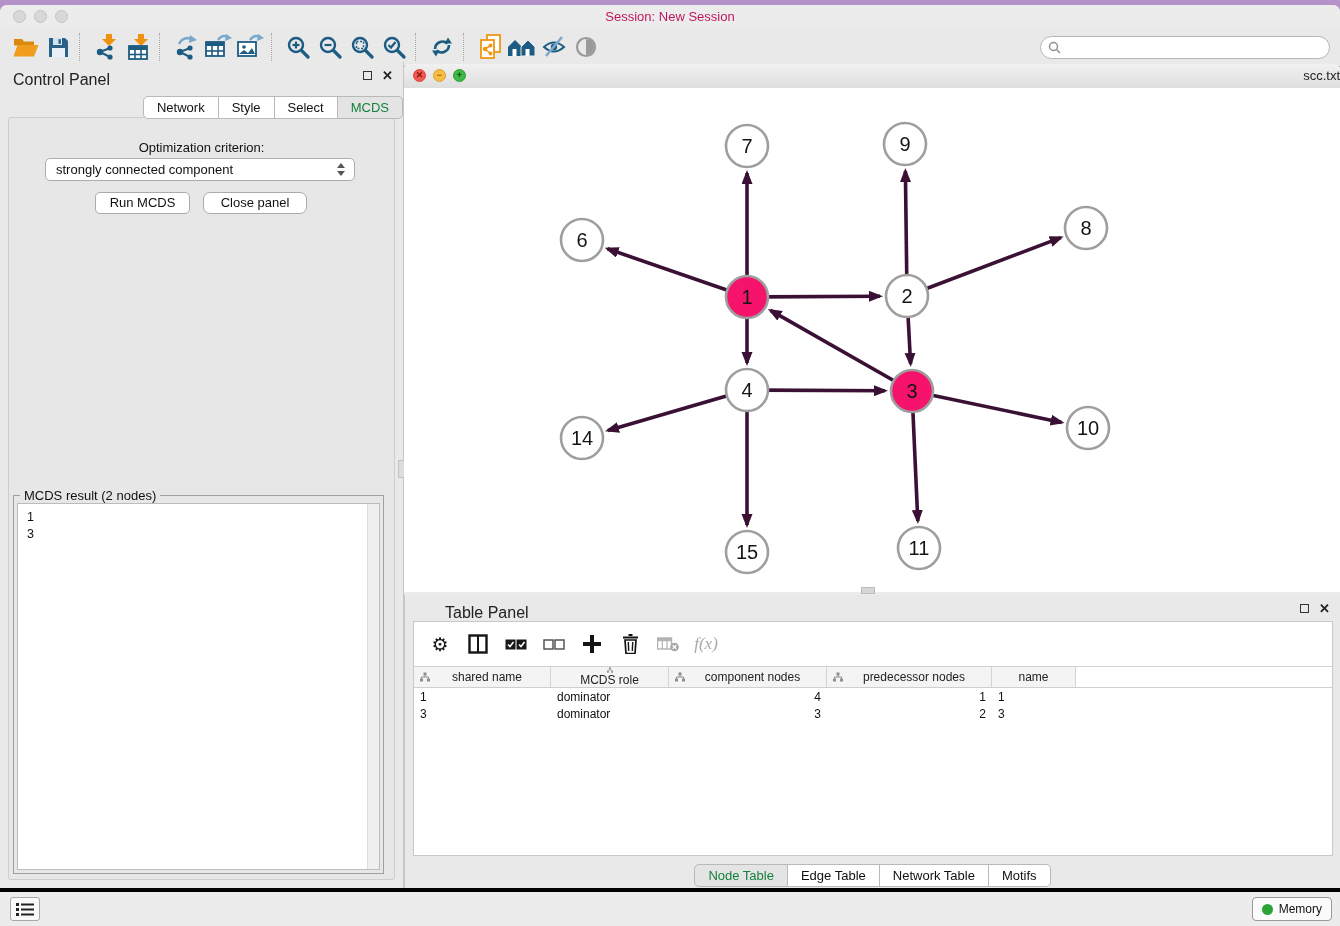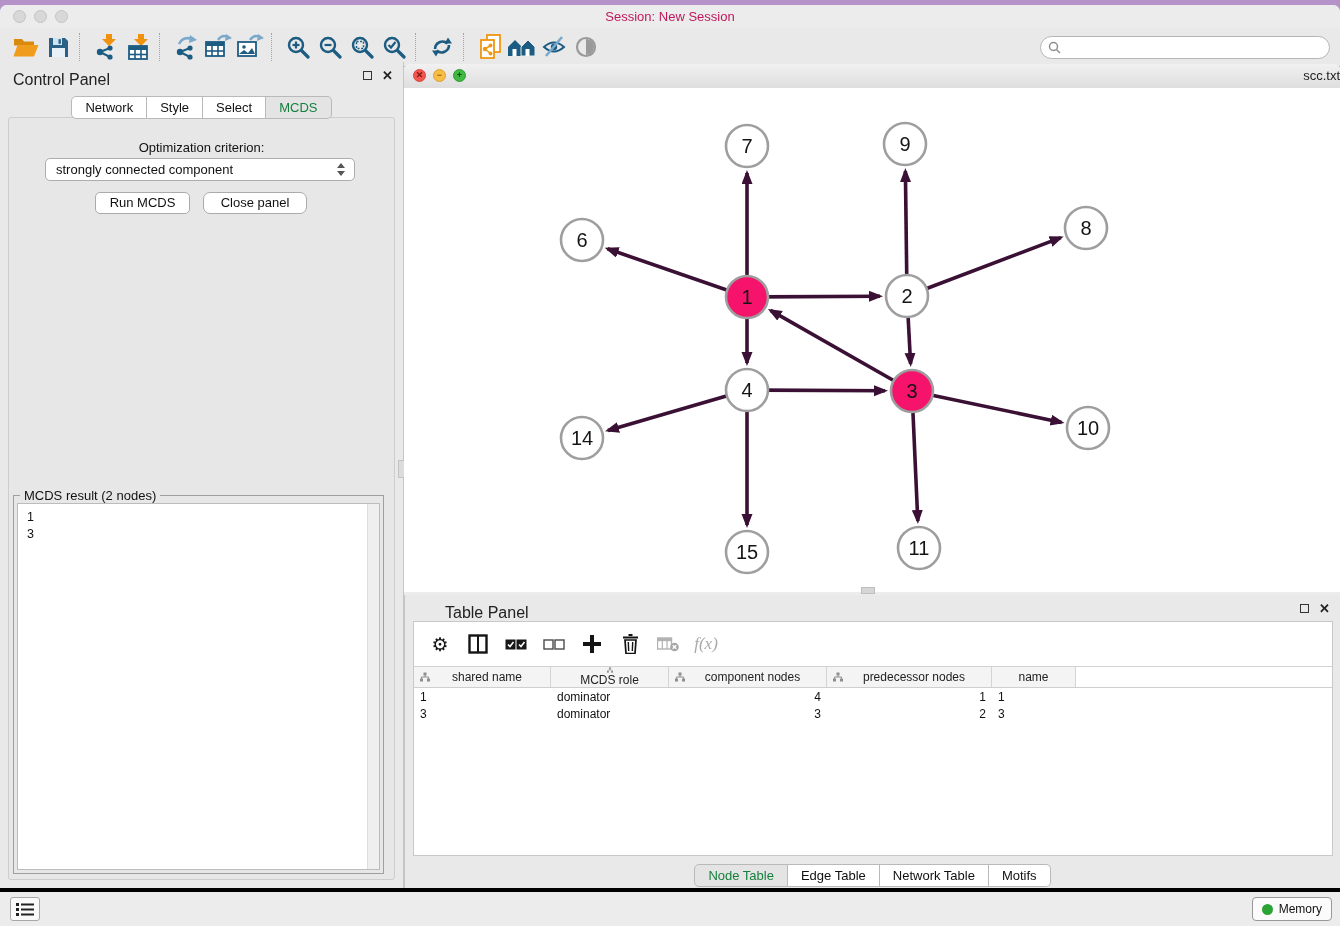--- a/index.html
+++ b/index.html
@@ -30,21 +30,21 @@
   .panel-title{position:absolute;left:13px;top:9px;font-size:16px;color:#222;}
   .panel-btns{position:absolute;right:10px;top:8px;display:flex;gap:10px;align-items:center;}
   .pbx-sq{width:9px;height:9px;border:1.5px solid #333;box-sizing:border-box;}
   .pbx-x{font-size:13px;font-weight:bold;color:#222;line-height:11px;}
   .seg{display:flex;}
   .seg .tab{padding:0 13px;height:21px;line-height:21px;font-size:13px;text-align:center;
             background:#fff;border:1px solid #b9b9b9;border-left:none;color:#111;}
   .seg .tab:first-child{border-left:1px solid #b9b9b9;border-radius:5px 0 0 5px;}
   .seg .tab:last-child{border-radius:0 5px 5px 0;}
   .seg .tab.active{background:#e4e4e4;color:#15803d;}
-  .cp-tabs{position:absolute;top:34px;left:0;right:0;display:flex;justify-content:center;z-index:2;}
+  .cp-tabs{position:absolute;top:34px;left:0;right:0;display:flex;justify-content:flex-end;z-index:2;}
   .cp-inner{position:absolute;left:8px;right:8px;top:55px;bottom:12px;background:#e7e7e7;
             border:1px solid #cdcdcd;border-radius:3px;}
   .opt-label{position:absolute;top:22px;left:0;right:0;text-align:center;font-size:13px;color:#111;}
   .combo{position:absolute;left:36px;top:40px;width:310px;height:23px;background:#fff;border:1px solid #adadad;
          border-radius:5px;font-size:13px;line-height:21px;padding-left:10px;box-sizing:border-box;color:#111;}
   .combo-arrows{position:absolute;right:9px;top:4px;display:flex;flex-direction:column;gap:3px;}
   .tri-up{width:0;height:0;border-left:4px solid transparent;border-right:4px solid transparent;border-bottom:5px solid #555;}
   .tri-dn{width:0;height:0;border-left:4px solid transparent;border-right:4px solid transparent;border-top:5px solid #555;}
   .btn{position:absolute;height:22px;background:#fff;border:1px solid #ababab;border-radius:5px;
        font-size:13px;text-align:center;line-height:20px;box-sizing:border-box;color:#111;}

